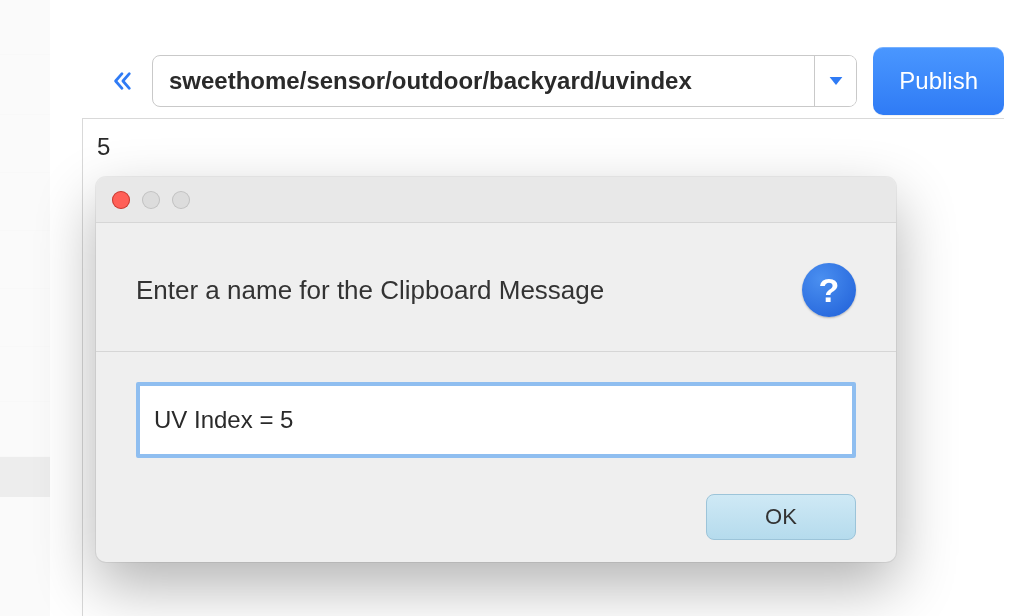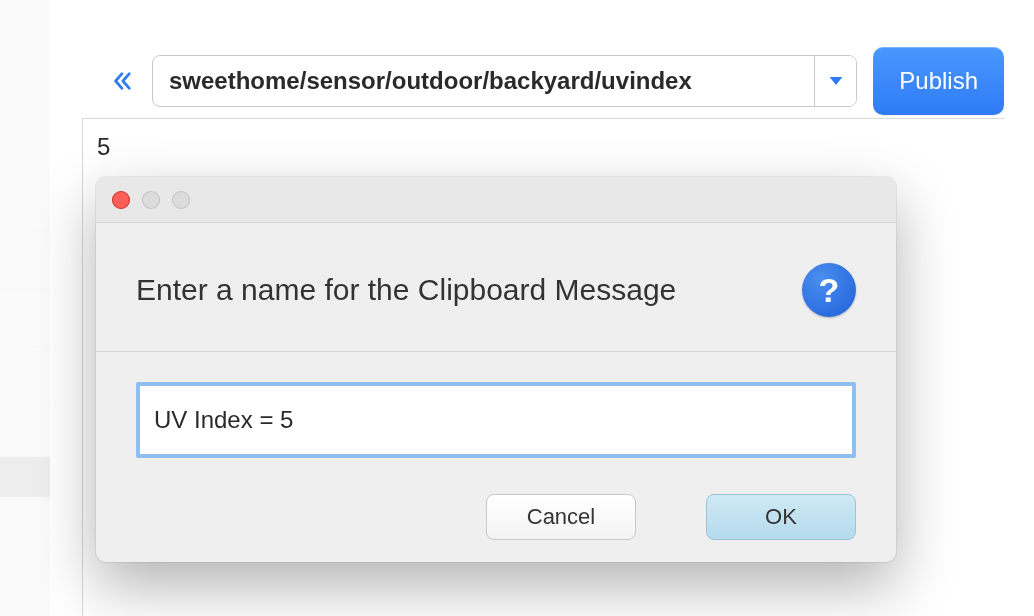--- a/index.html
+++ b/index.html
@@ -141,21 +141,21 @@
 
   .modal-body {
     padding: 40px 40px 22px 40px;
   }
   .prompt-row {
     display: flex; align-items: center; justify-content: space-between;
     gap: 20px;
     margin-bottom: 34px;
   }
   .prompt-text {
-    font-size: 30px;
+    font-size: 26px;
     color: #333;
   }
   .help-circle {
     width: 54px; height: 54px; border-radius: 50%;
     background: radial-gradient(circle at 35% 30%, #4a8ff0, #1f5fd8);
     color: #fff;
     display: flex; align-items: center; justify-content: center;
     font-size: 34px; font-weight: 600;
     box-shadow: 0 1px 2px rgba(0,0,0,0.25);
     cursor: pointer;
@@ -248,17 +248,16 @@
   <div class="modal-body">
     <div class="prompt-row">
       <div class="prompt-text">Enter a name for the Clipboard Message</div>
       <div class="help-circle">
         <span>?</span>
       </div>
     </div>
     <div class="modal-sep"></div>
     <input class="name-input" type="text" value="UV Index = 5" style="">
     <div class="btn-row">
-      <button class="btn btn-cancel">Cancel</button>
       <button class="btn btn-ok">OK</button>
     </div>
   </div>
 </div>
 
 </body></html>

